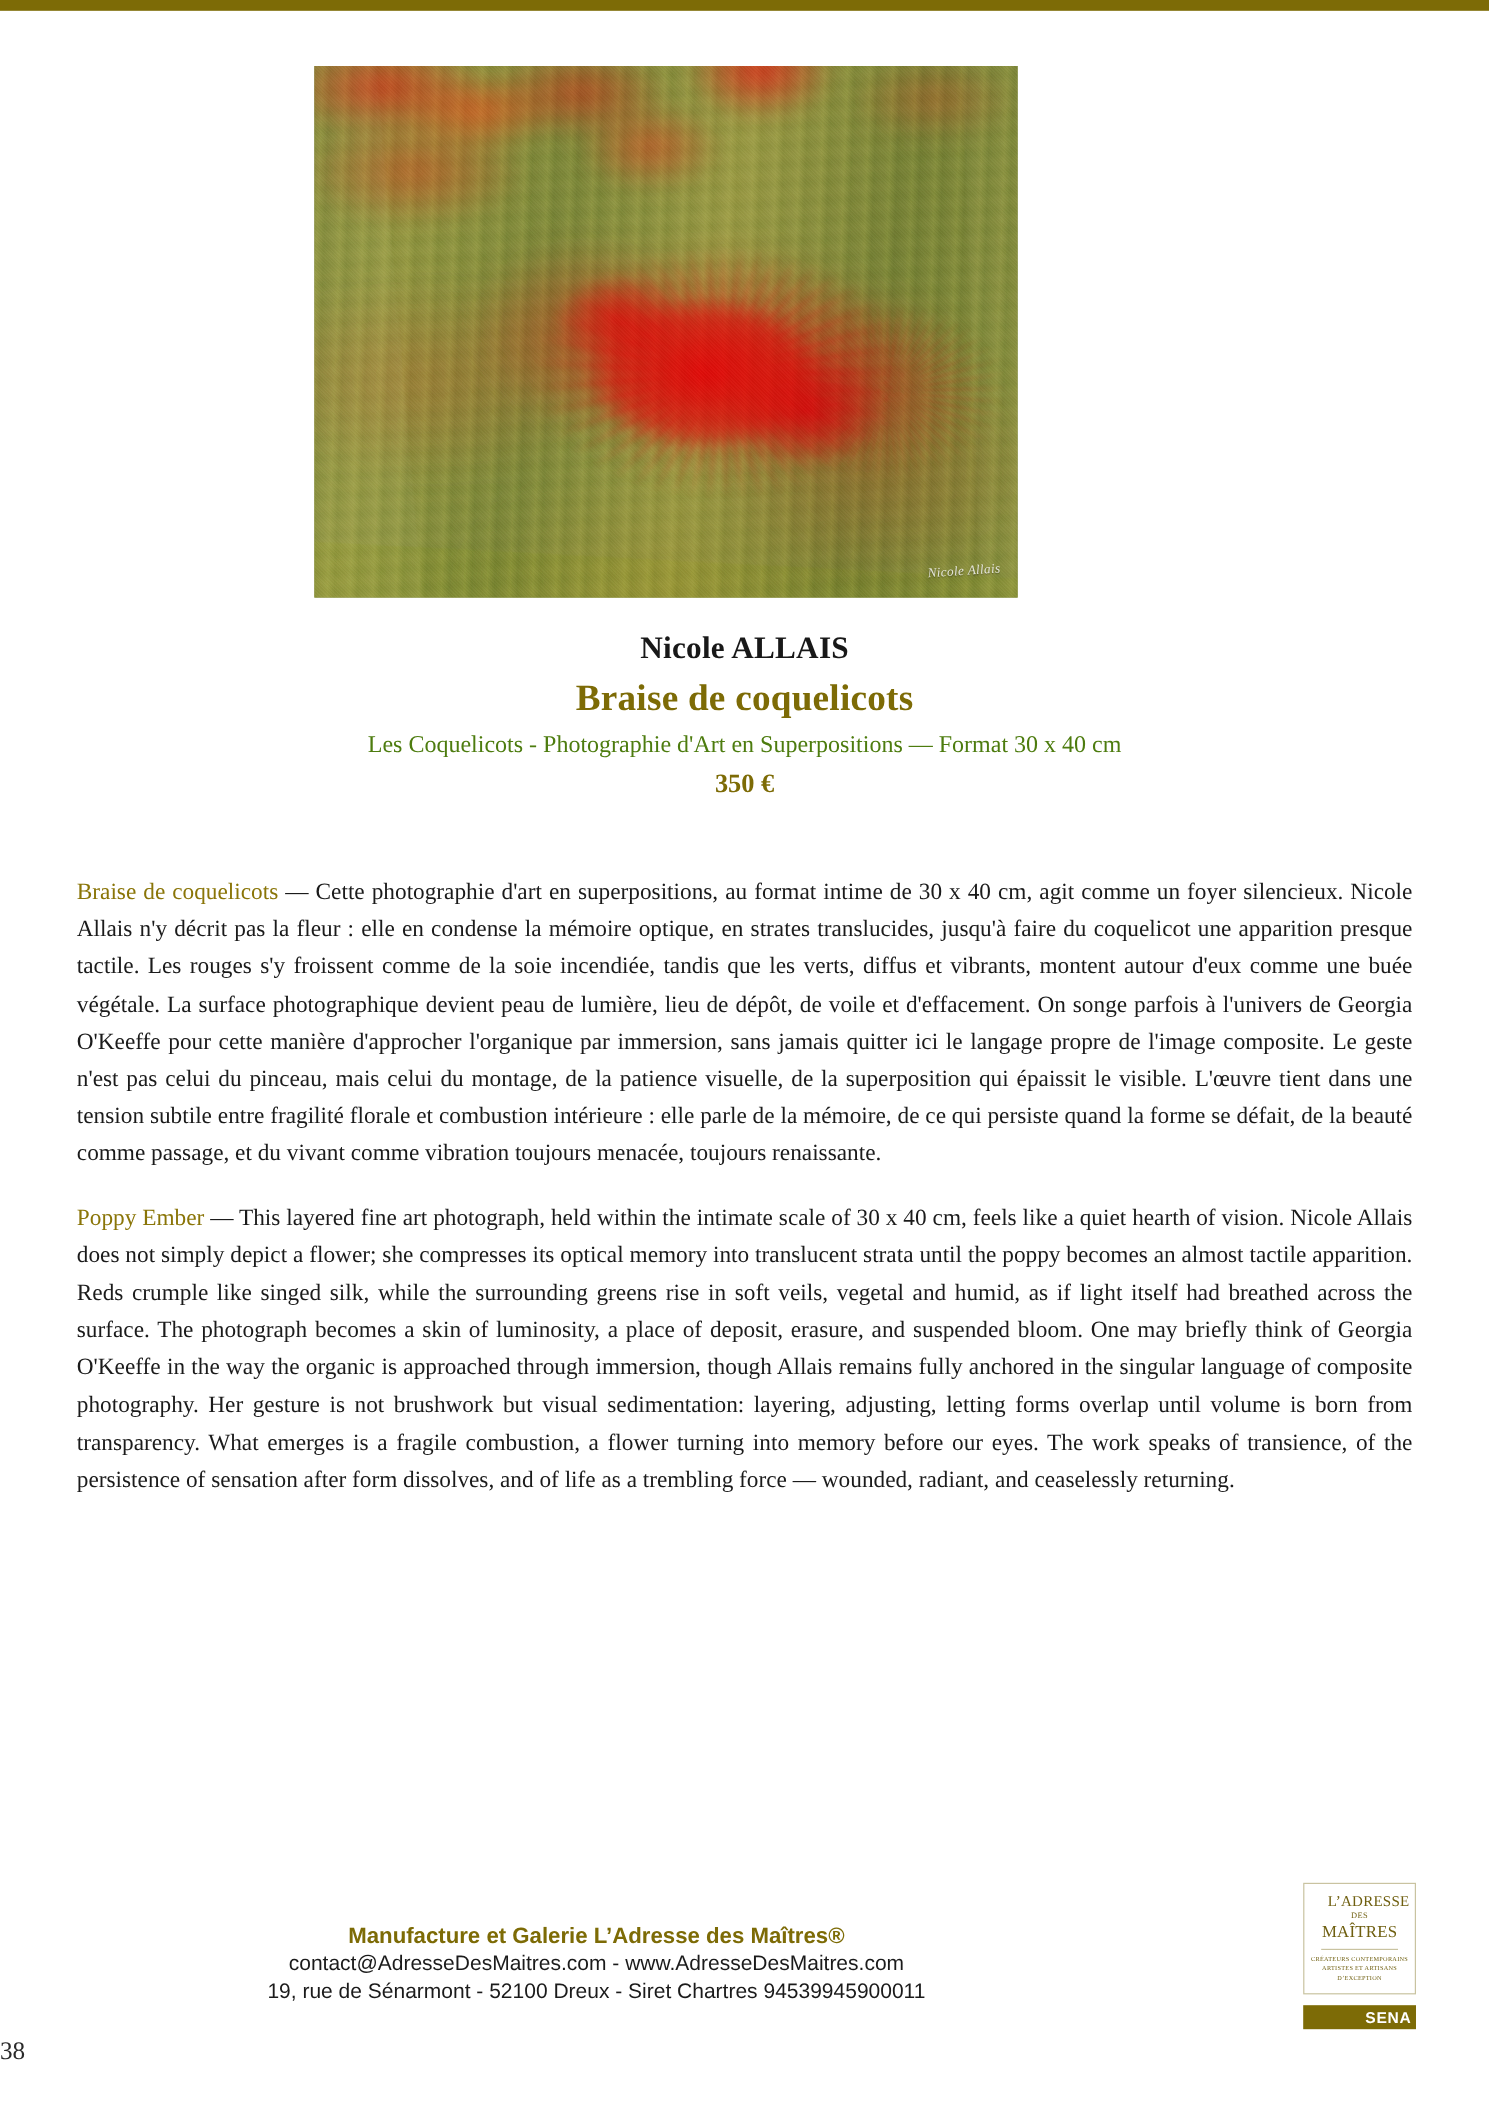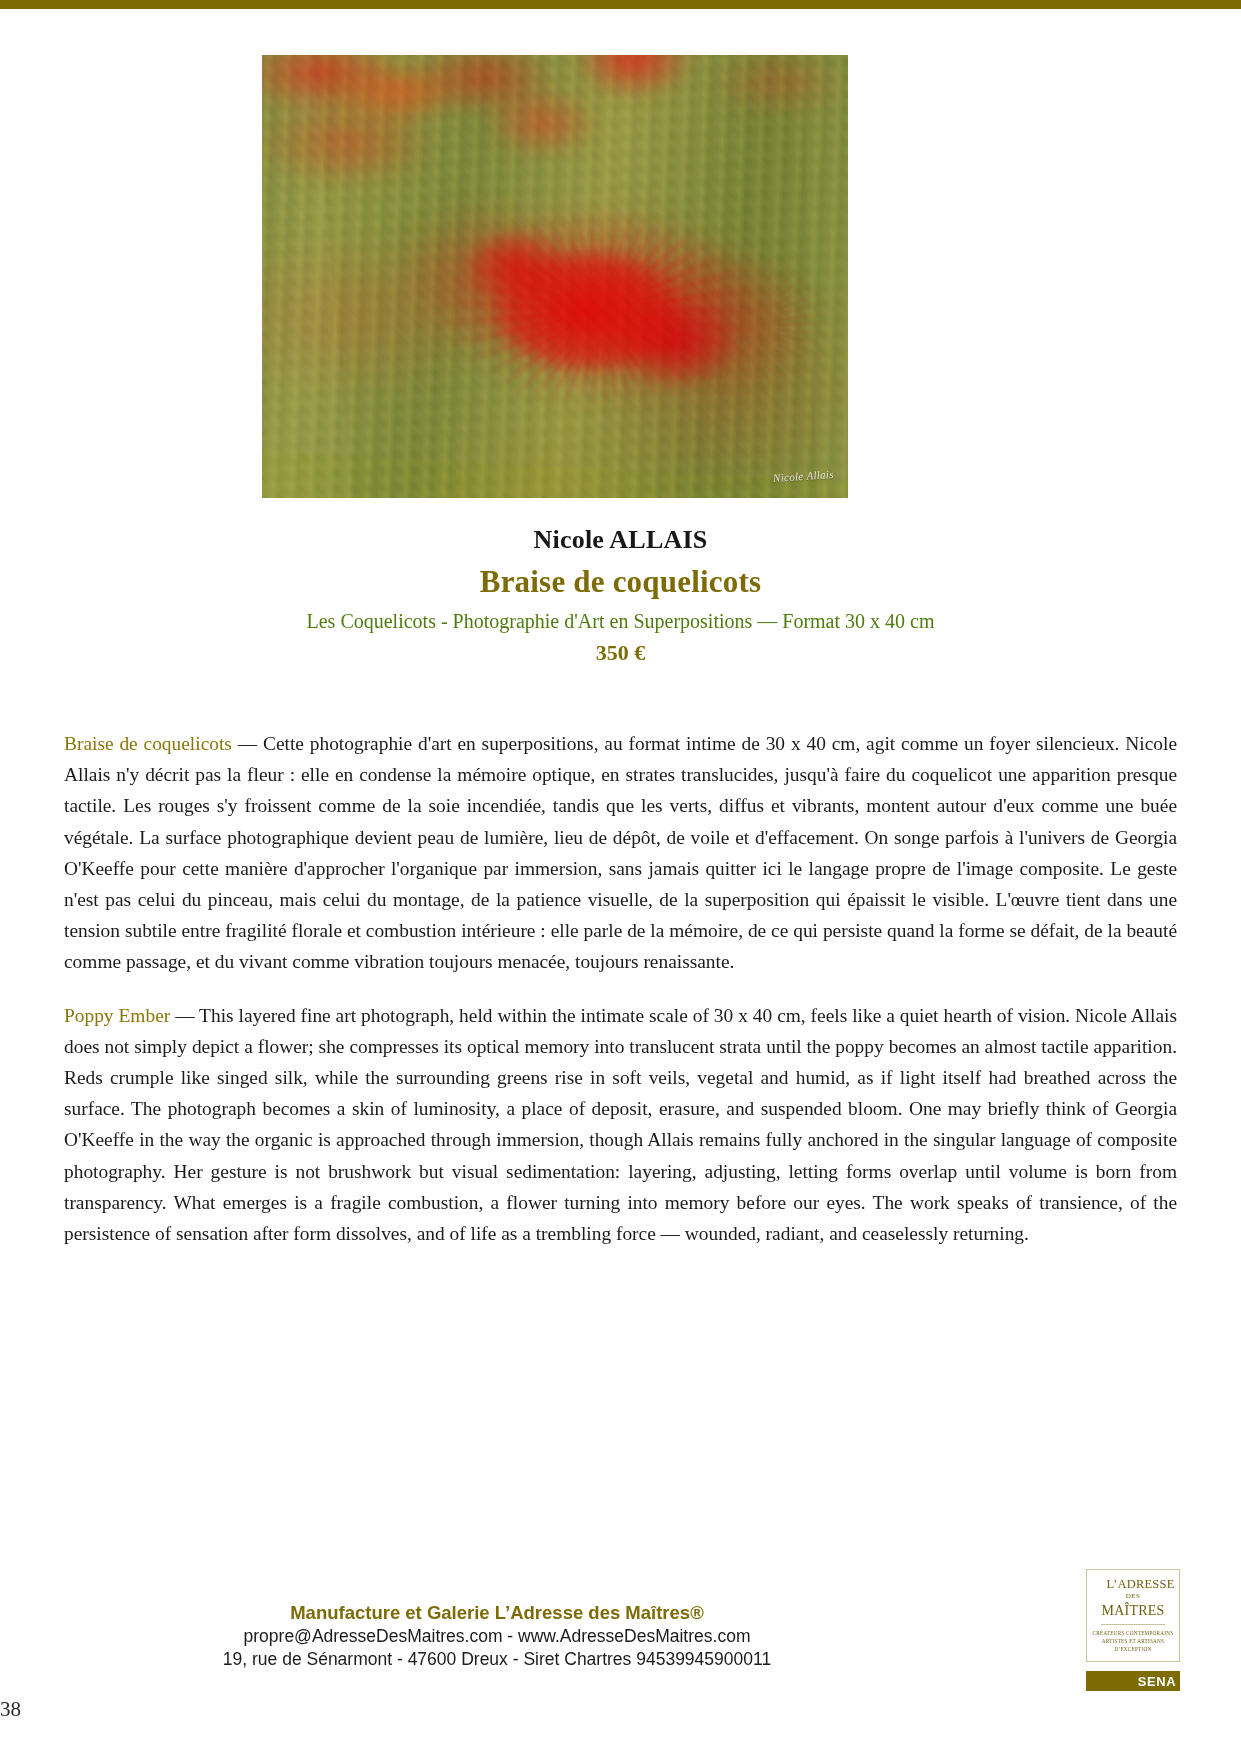--- a/index.html
+++ b/index.html
@@ -340,22 +340,22 @@
   <div class="art-price">350 €</div>
 </div>
 
 <div class="body-text">
   <p class="para"><span class="lead">Braise de coquelicots</span><span> — Cette photographie d'art en superpositions, au format intime de 30 x 40 cm, agit comme un foyer silencieux. Nicole Allais n'y décrit pas la fleur : elle en condense la mémoire optique, en strates translucides, jusqu'à faire du coquelicot une apparition presque tactile. Les rouges s'y froissent comme de la soie incendiée, tandis que les verts, diffus et vibrants, montent autour d'eux comme une buée végétale. La surface photographique devient peau de lumière, lieu de dépôt, de voile et d'effacement. On songe parfois à l'univers de Georgia O'Keeffe pour cette manière d'approcher l'organique par immersion, sans jamais quitter ici le langage propre de l'image composite. Le geste n'est pas celui du pinceau, mais celui du montage, de la patience visuelle, de la superposition qui épaissit le visible. L'œuvre tient dans une tension subtile entre fragilité florale et combustion intérieure : elle parle de la mémoire, de ce qui persiste quand la forme se défait, de la beauté comme passage, et du vivant comme vibration toujours menacée, toujours renaissante.</span></p>
   <p class="para"><span class="lead">Poppy Ember</span><span> — This layered fine art photograph, held within the intimate scale of 30 x 40 cm, feels like a quiet hearth of vision. Nicole Allais does not simply depict a flower; she compresses its optical memory into translucent strata until the poppy becomes an almost tactile apparition. Reds crumple like singed silk, while the surrounding greens rise in soft veils, vegetal and humid, as if light itself had breathed across the surface. The photograph becomes a skin of luminosity, a place of deposit, erasure, and suspended bloom. One may briefly think of Georgia O'Keeffe in the way the organic is approached through immersion, though Allais remains fully anchored in the singular language of composite photography. Her gesture is not brushwork but visual sedimentation: layering, adjusting, letting forms overlap until volume is born from transparency. What emerges is a fragile combustion, a flower turning into memory before our eyes. The work speaks of transience, of the persistence of sensation after form dissolves, and of life as a trembling force — wounded, radiant, and ceaselessly returning.</span></p>
 </div>
 
 <div class="footer">
   <div class="f-gold">Manufacture et Galerie L’Adresse des Maîtres®</div>
-  <div class="f-line">propre@AdresseDesMaitres.com - www.AdresseDesMaitres.com</div>
-  <div class="f-line">19, rue de Sénarmont - 47600 Dreux - Siret Chartres 94539945900011</div>
+  <div class="f-line">contact@AdresseDesMaitres.com - www.AdresseDesMaitres.com</div>
+  <div class="f-line">19, rue de Sénarmont - 52100 Dreux - Siret Chartres 94539945900011</div>
 </div>
 <div class="page-number">38</div>
 
 <div class="logo-block">
   <div class="logo-card">
     <div class="logo-l1">L’ADRESSE</div>
     <div class="logo-l2">DES</div>
     <div class="logo-l3">MAÎTRES</div>
     <div class="logo-div"></div>
     <div class="logo-sub">CRÉATEURS CONTEMPORAINS</div>

